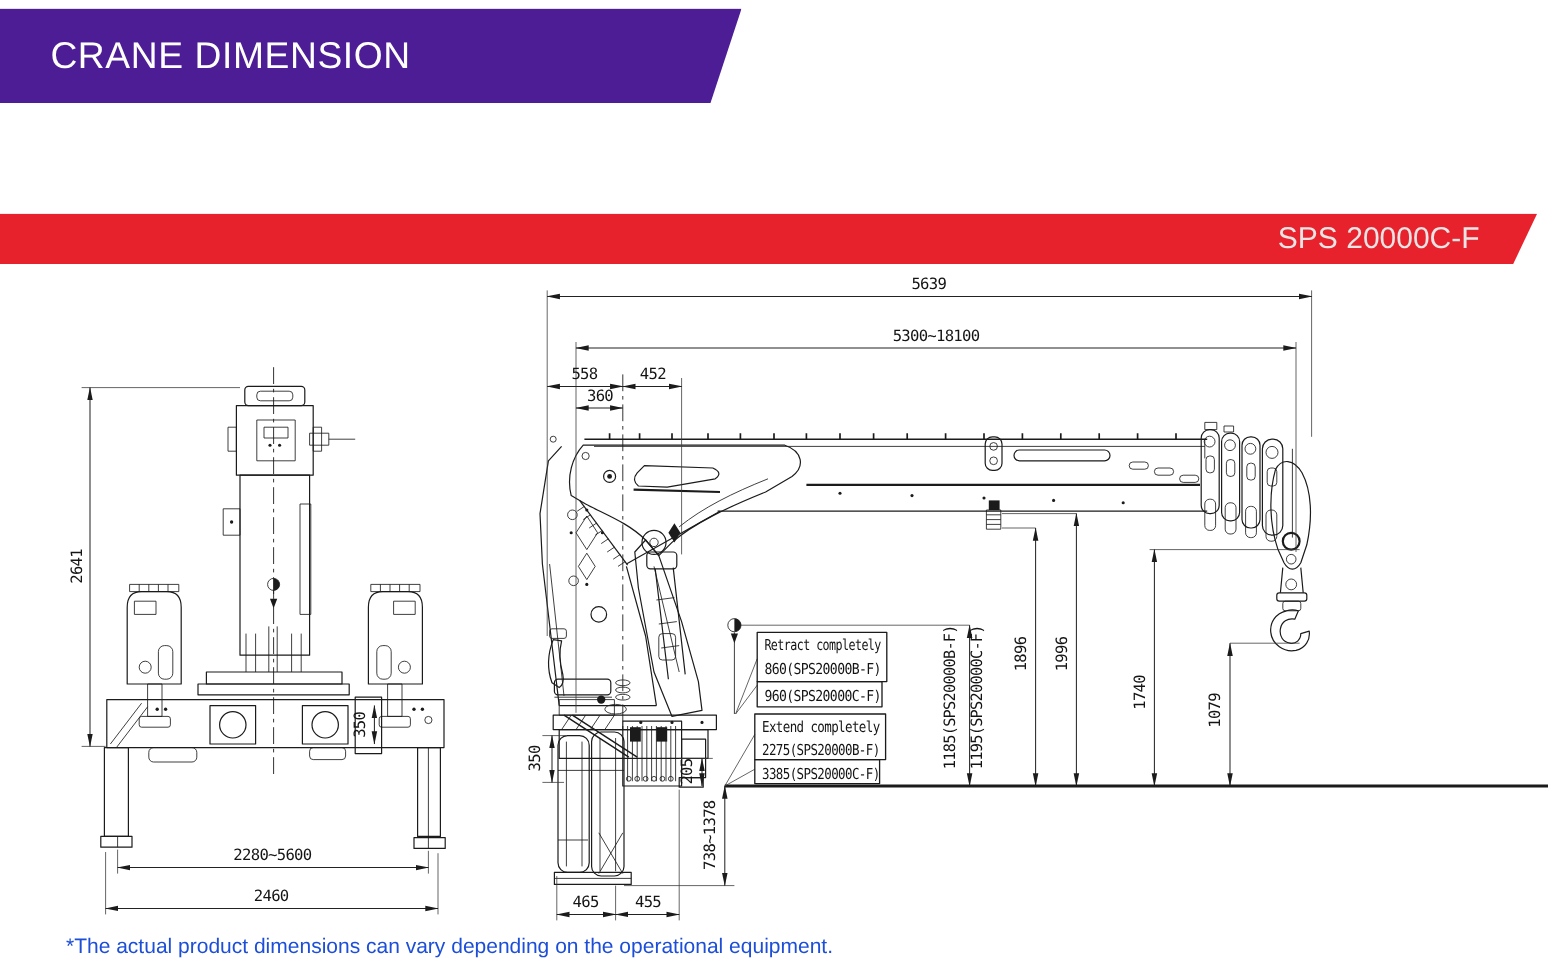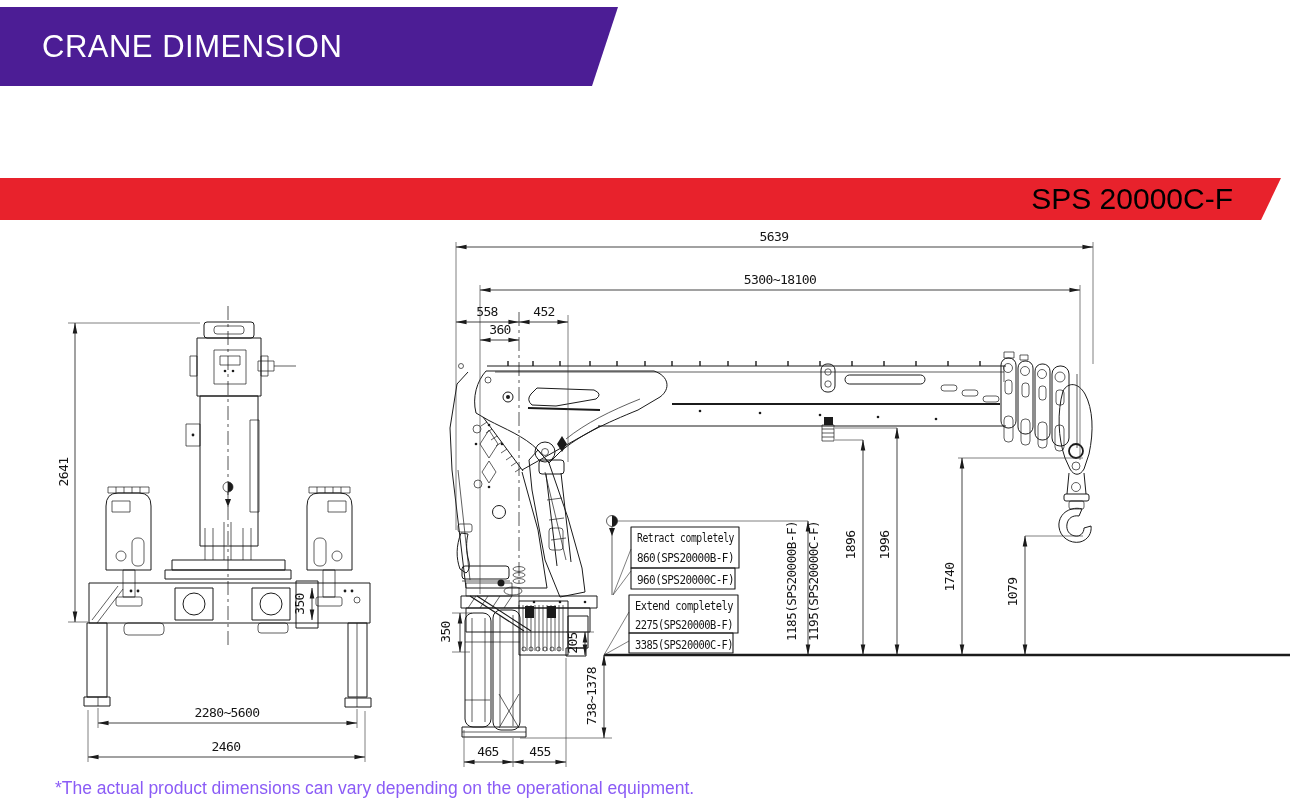--- a/index.html
+++ b/index.html
@@ -2,22 +2,22 @@
 <html><head>
 <meta charset="utf-8">
 <style>
   html,body{margin:0;padding:0;background:#ffffff;}
   body{width:1295px;height:811px;position:relative;font-family:"Liberation Sans",sans-serif;overflow:hidden;}
   .banner-top{position:absolute;left:0;top:7px;width:618px;height:79px;background:#4c1d95;
     clip-path:polygon(0 0,100% 0,calc(100% - 26px) 100%,0 100%);display:flex;align-items:center;}
   .banner-top .t{color:#ffffff;font-size:31px;font-weight:500;margin-left:42px;letter-spacing:.5px;}
   .banner-model{position:absolute;left:0;top:178px;width:1281px;height:42px;background:#e8222c;
     clip-path:polygon(0 0,100% 0,calc(100% - 20px) 100%,0 100%);display:flex;align-items:center;justify-content:flex-end;}
-  .banner-model .t{color:#000000;font-size:30px;margin-right:48px;}
-  .footnote{position:absolute;left:55px;top:778px;font-size:17.5px;color:#8b5cf6;}
+  .banner-model .t{color:#e5e5e5;font-size:25px;margin-right:48px;}
+  .footnote{position:absolute;left:55px;top:778px;font-size:17.5px;color:#1d4ed8;}
   svg{position:absolute;left:0;top:0;}
   .ln{stroke:#1b1b1b;stroke-width:1;fill:none;stroke-linecap:butt;stroke-linejoin:round;}
   .thin{stroke-width:.7;}
   .thick{stroke-width:1.8;}
   .fill{fill:#1b1b1b;stroke:none;}
   .dl{stroke:#222;stroke-width:.85;fill:none;}
   .ext{stroke:#3a3a3a;stroke-width:.65;fill:none;}
   .cl{stroke:#2a2a2a;stroke-width:.8;fill:none;stroke-dasharray:14 4 3 4;}
   .dt{font-family:"DejaVu Sans Mono",monospace;font-size:13px;fill:#141414;letter-spacing:-.6px;}
   .mid{text-anchor:middle;}

